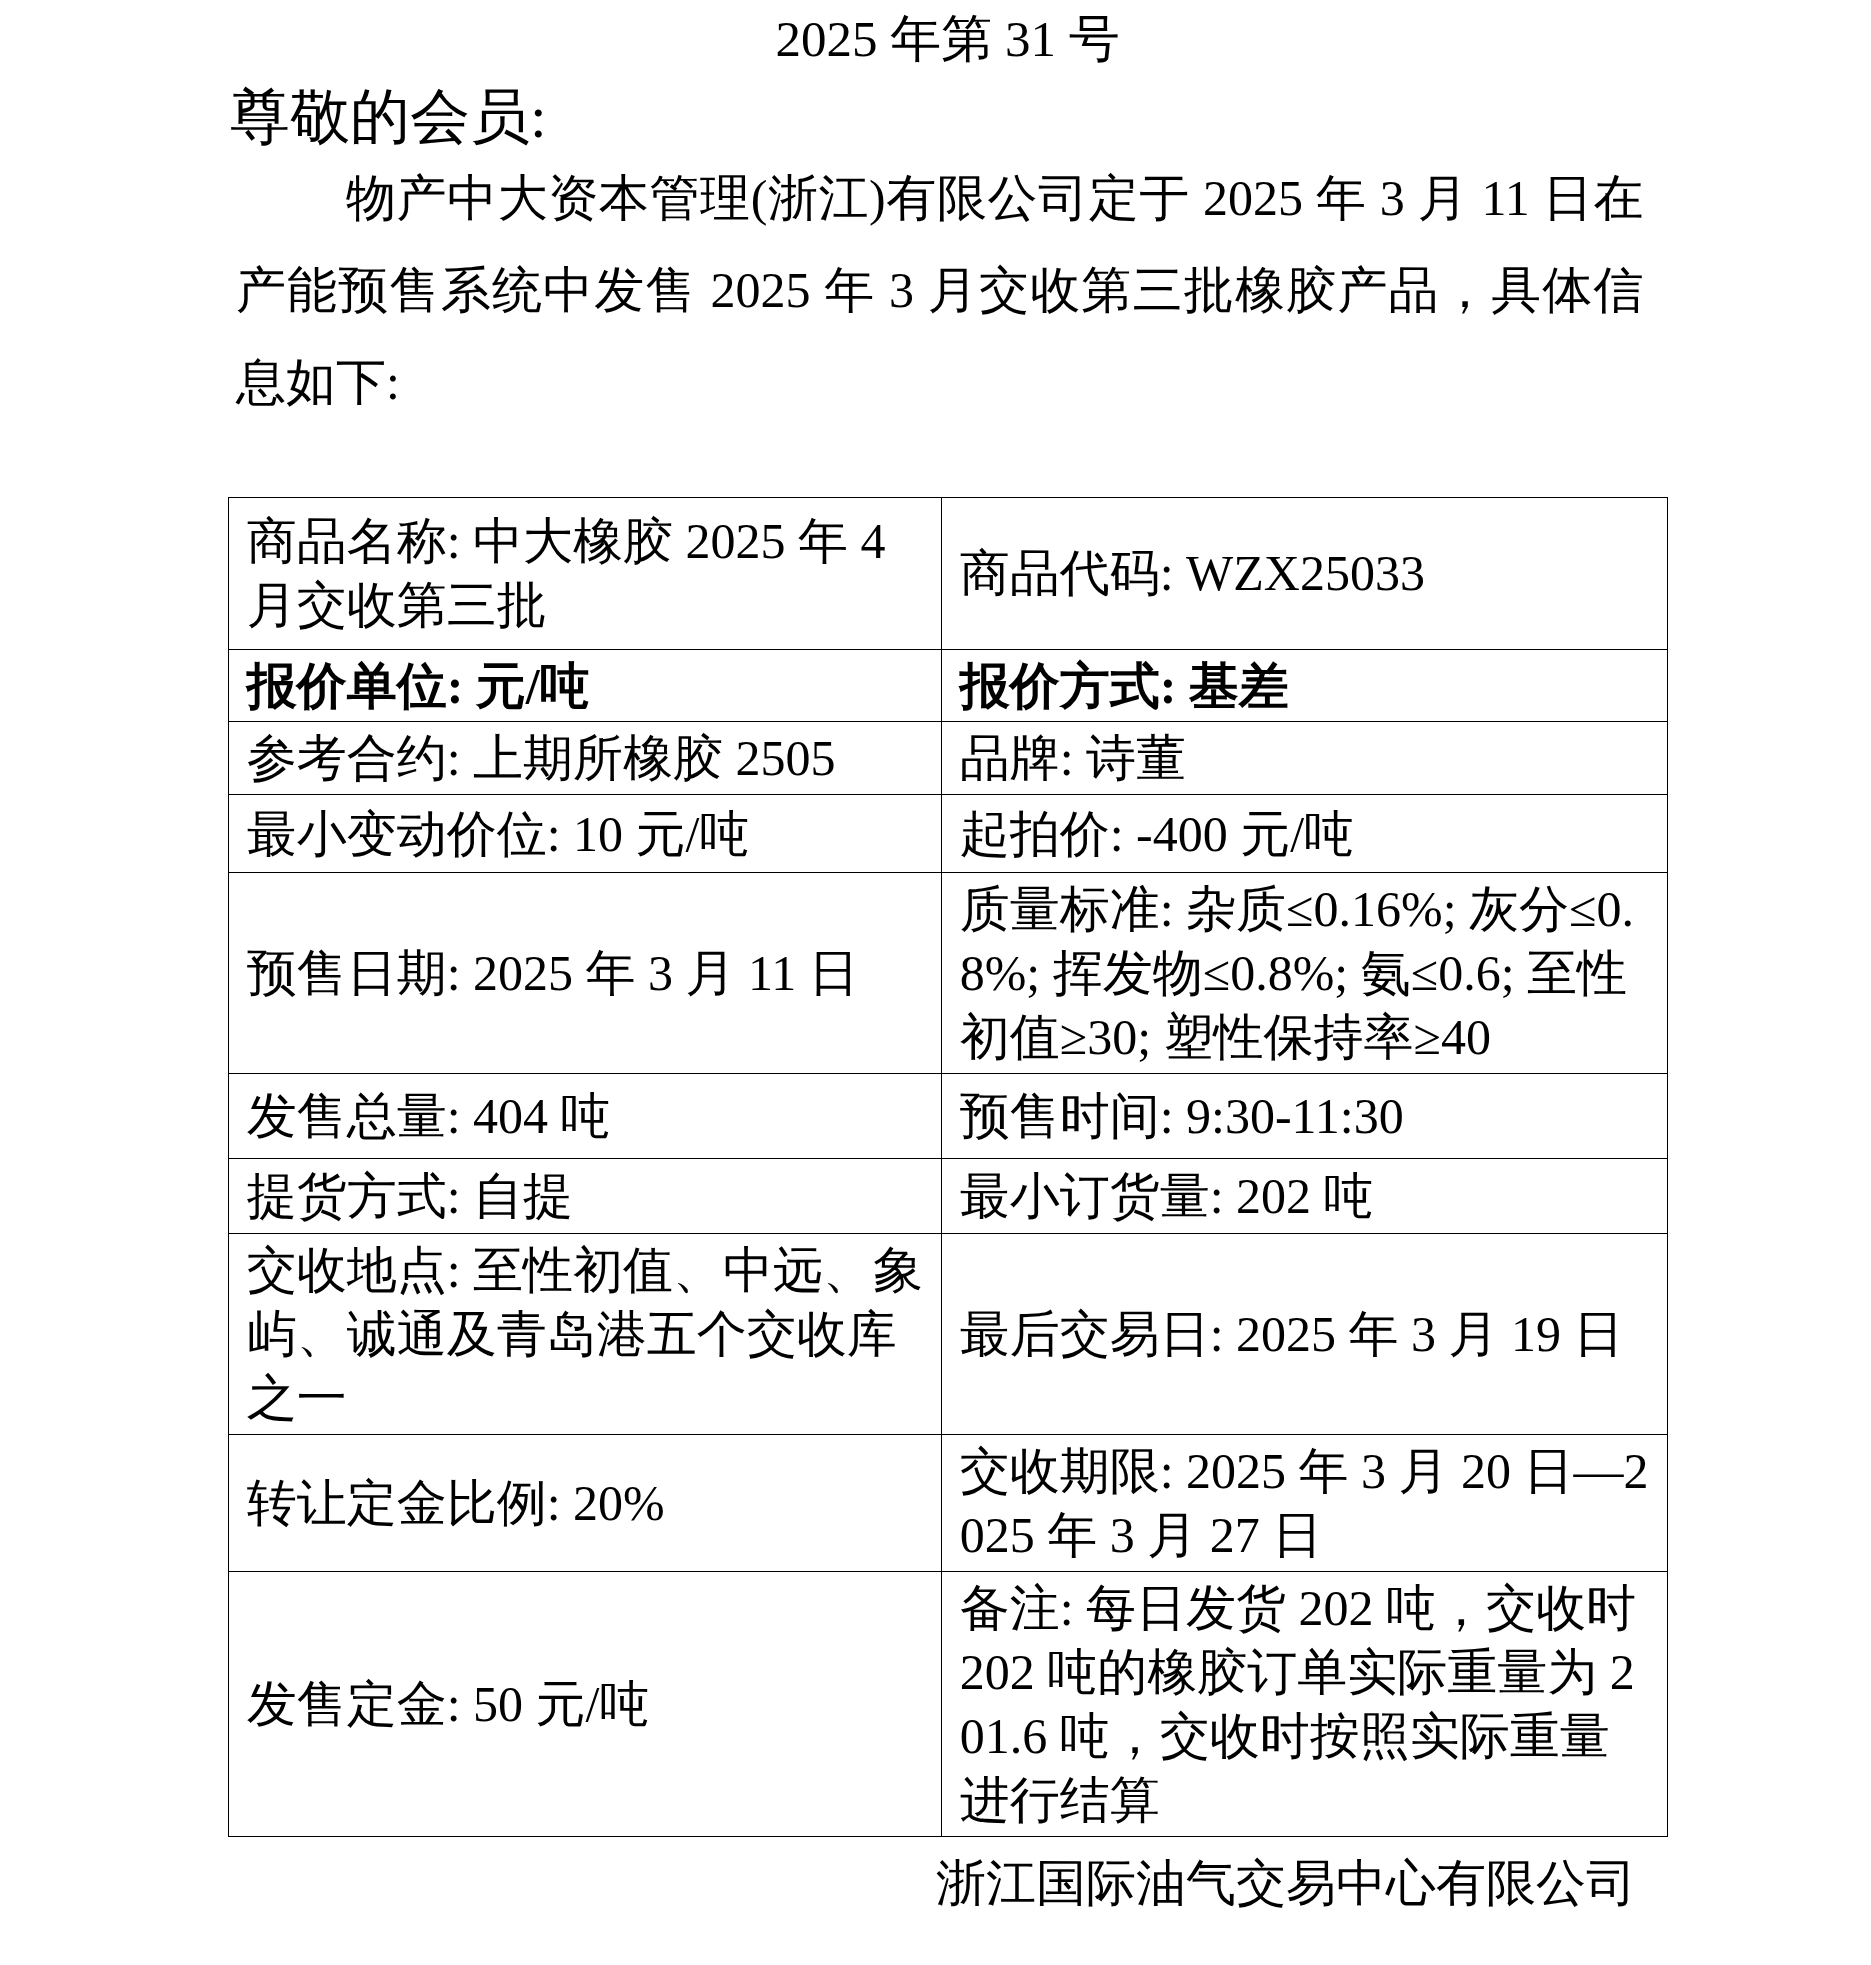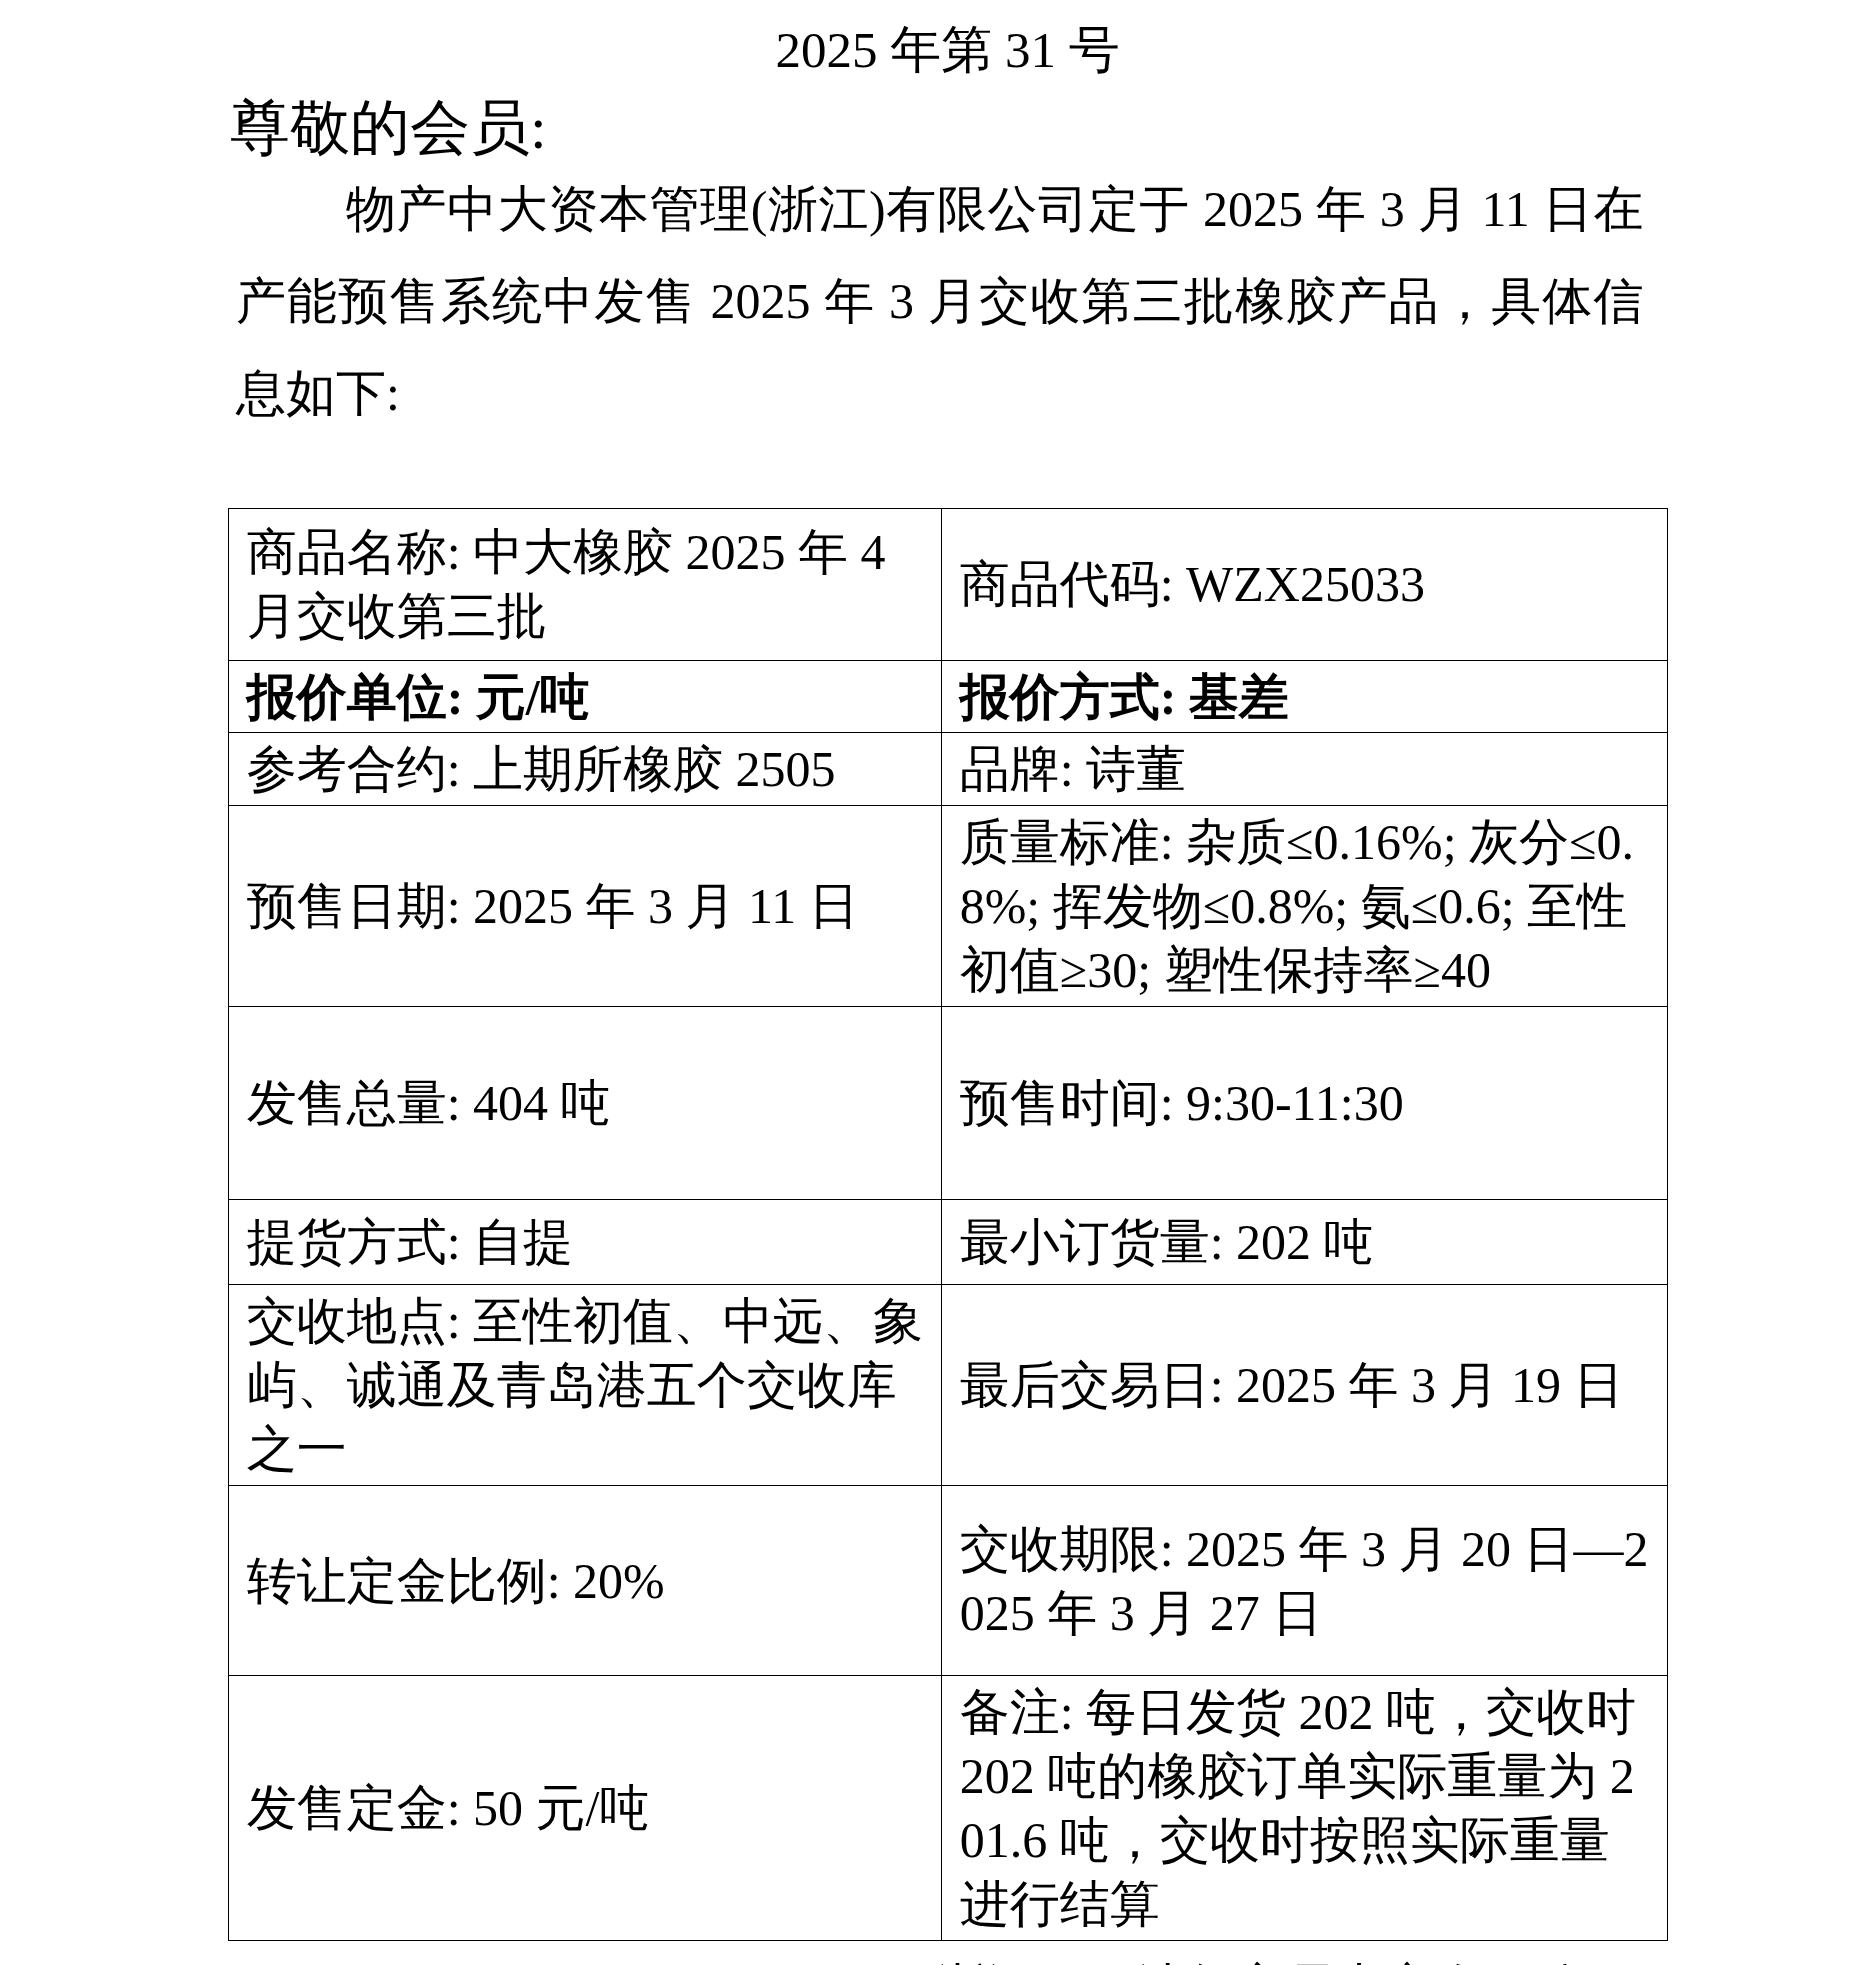--- a/index.html
+++ b/index.html
@@ -12,21 +12,21 @@
     height: 2647px;
     position: relative;
     font-family: "Liberation Serif", "DejaVu Serif", serif;
     color: #000000;
     overflow: hidden;
   }
   .page {
     padding: 0 205px 0 228px;
   }
   .doc-title {
-    margin-top: 23px;
+    margin-top: 12px;
     font-size: 51px;
     line-height: 55px;
     text-align: center;
     white-space: nowrap;
   }
   .greeting {
     margin-top: 21px;
     margin-left: 2px;
     font-size: 60px;
     line-height: 59px;
@@ -117,20 +117,24 @@
         </tr>
         <tr>
           <td>报价单位:  元/吨</td>
           <td>报价方式:  基差</td>
         </tr>
         <tr>
           <td>参考合约:  上期所橡胶 2505</td>
           <td>品牌:  诗董</td>
         </tr>
         <tr>
+          <td>最小变动价位:  10 元/吨</td>
+          <td>起拍价:  -400 元/吨</td>
+        </tr>
+        <tr>
           <td>预售日期:  2025 年 3 月 11 日</td>
           <td>质量标准:  杂质≤0.16%;  灰分≤0.8%; 挥发物≤0.8%; 氨≤0.6; 至性初值≥30;  塑性保持率≥40</td>
         </tr>
         <tr>
           <td>发售总量:  404 吨</td>
           <td>预售时间:  9:30-11:30</td>
         </tr>
         <tr>
           <td>提货方式:  自提</td>
           <td>最小订货量:  202 吨</td>

